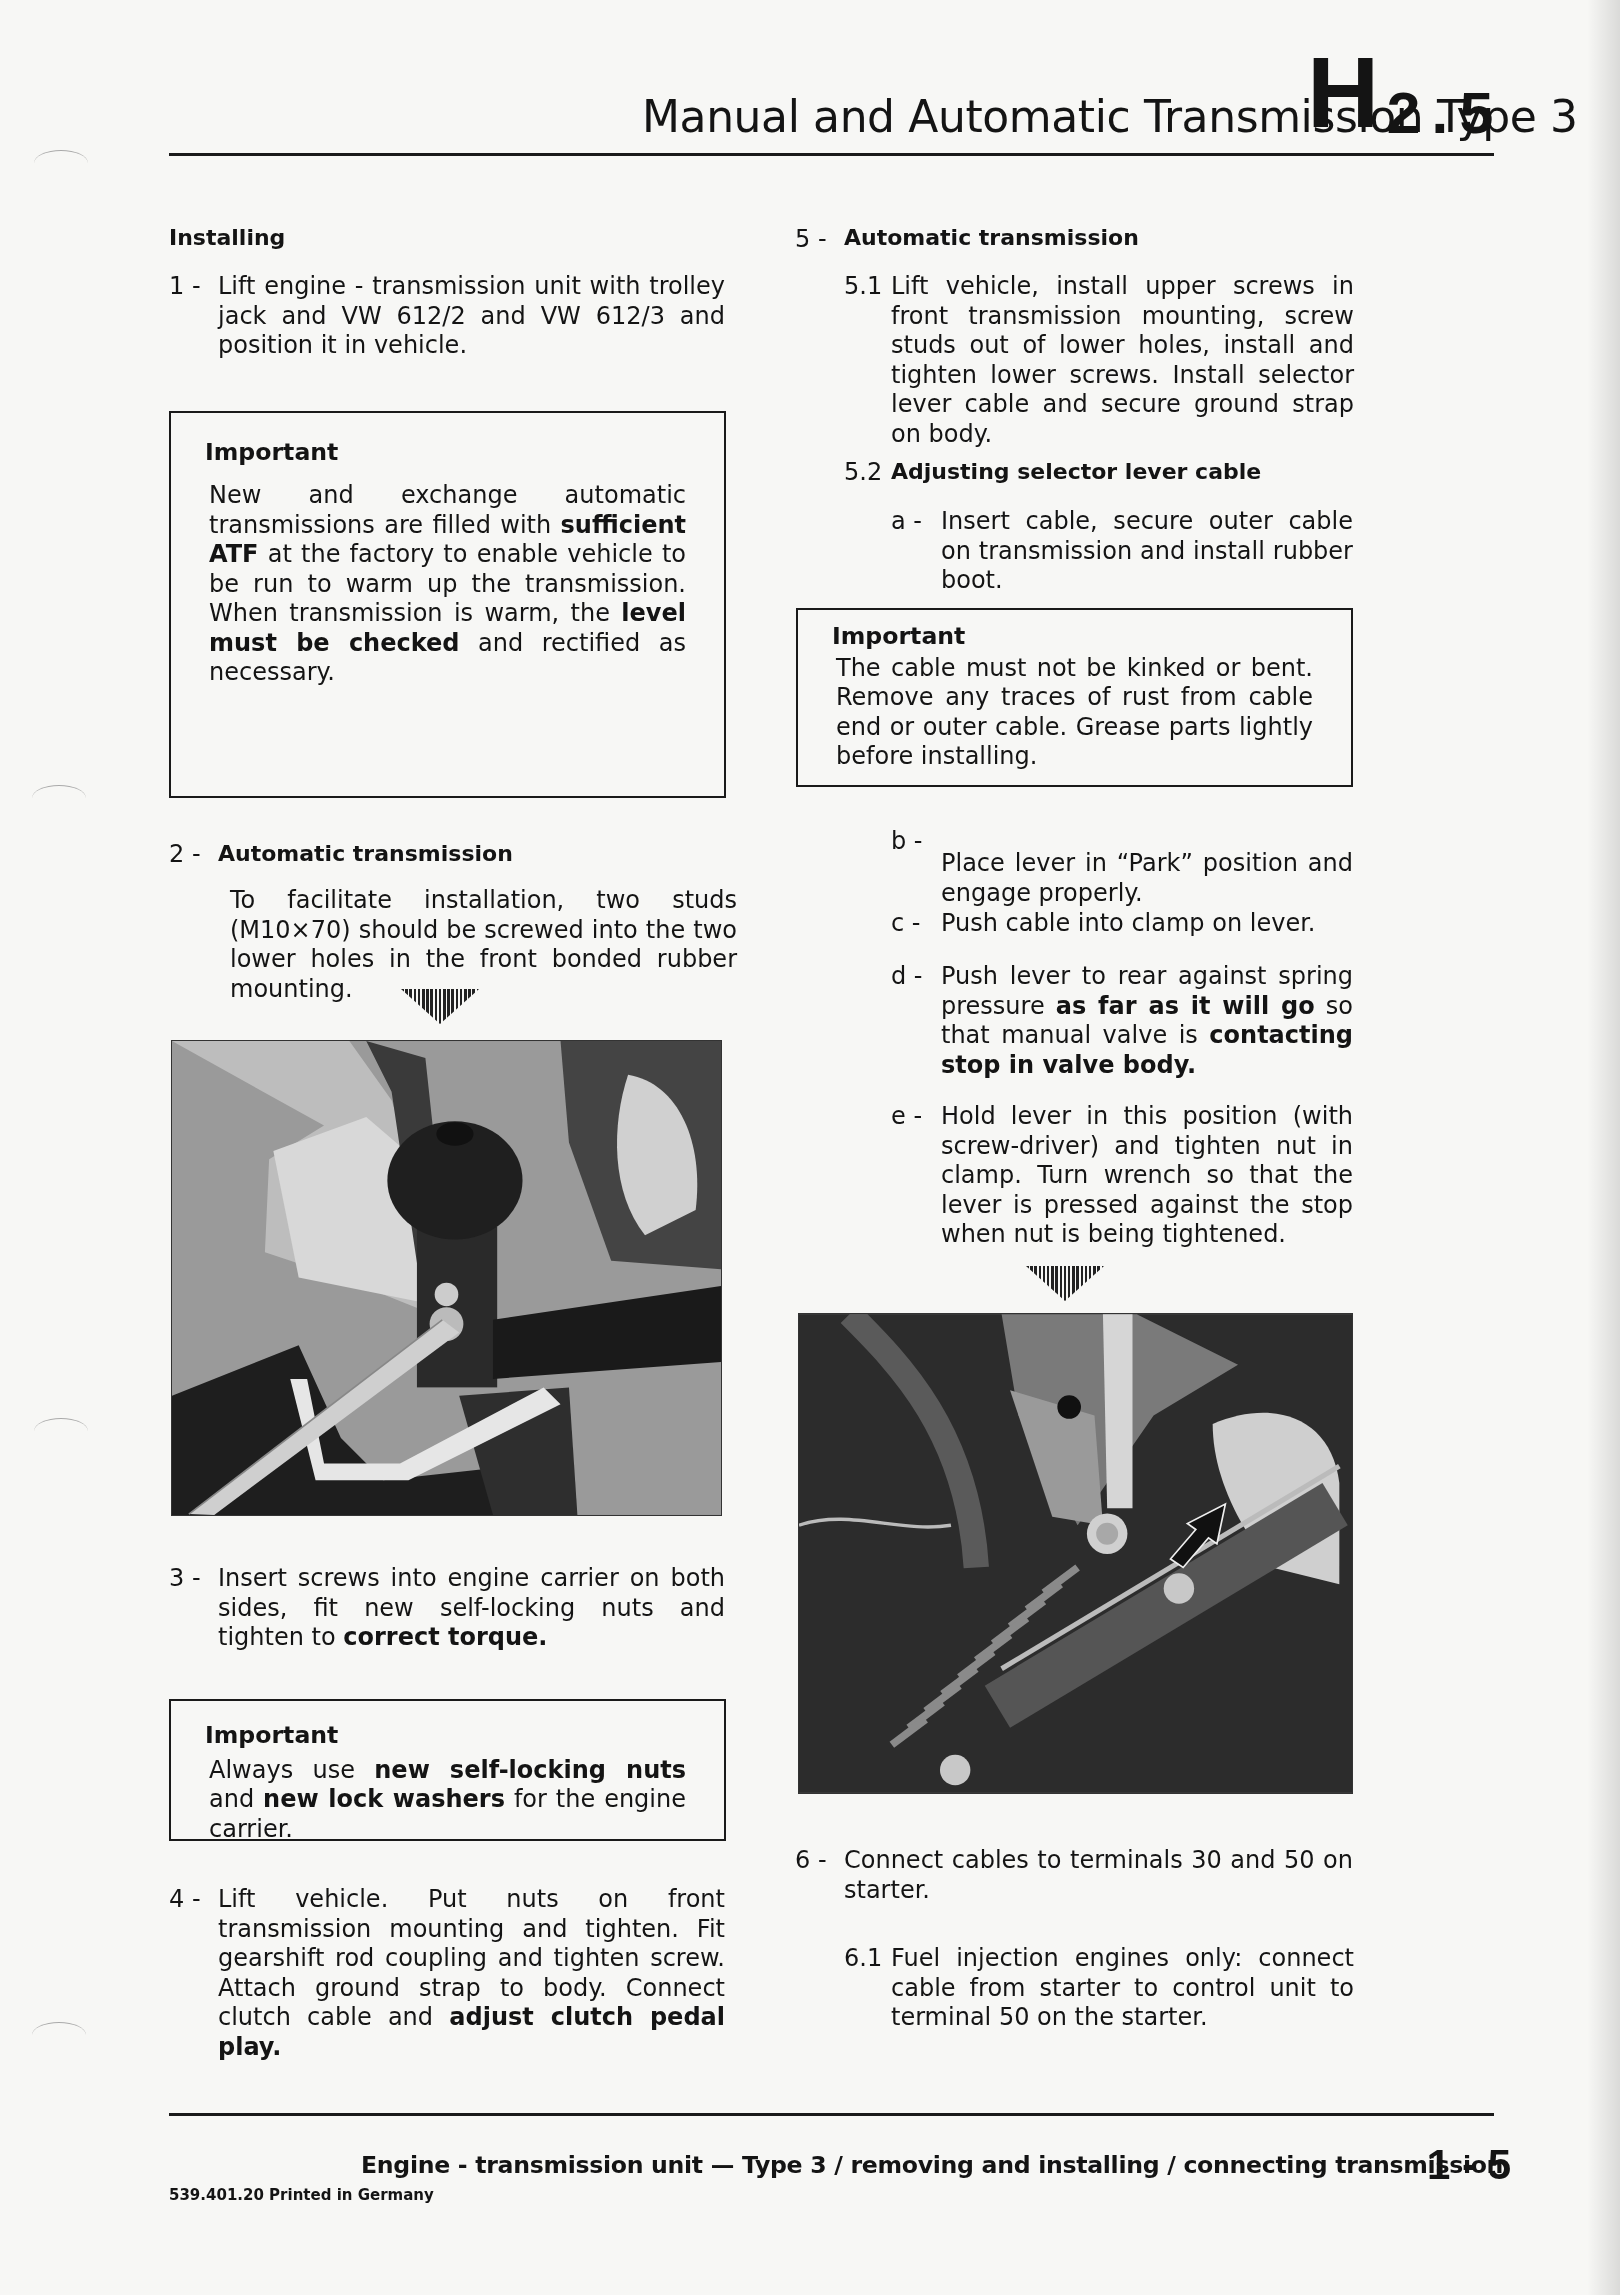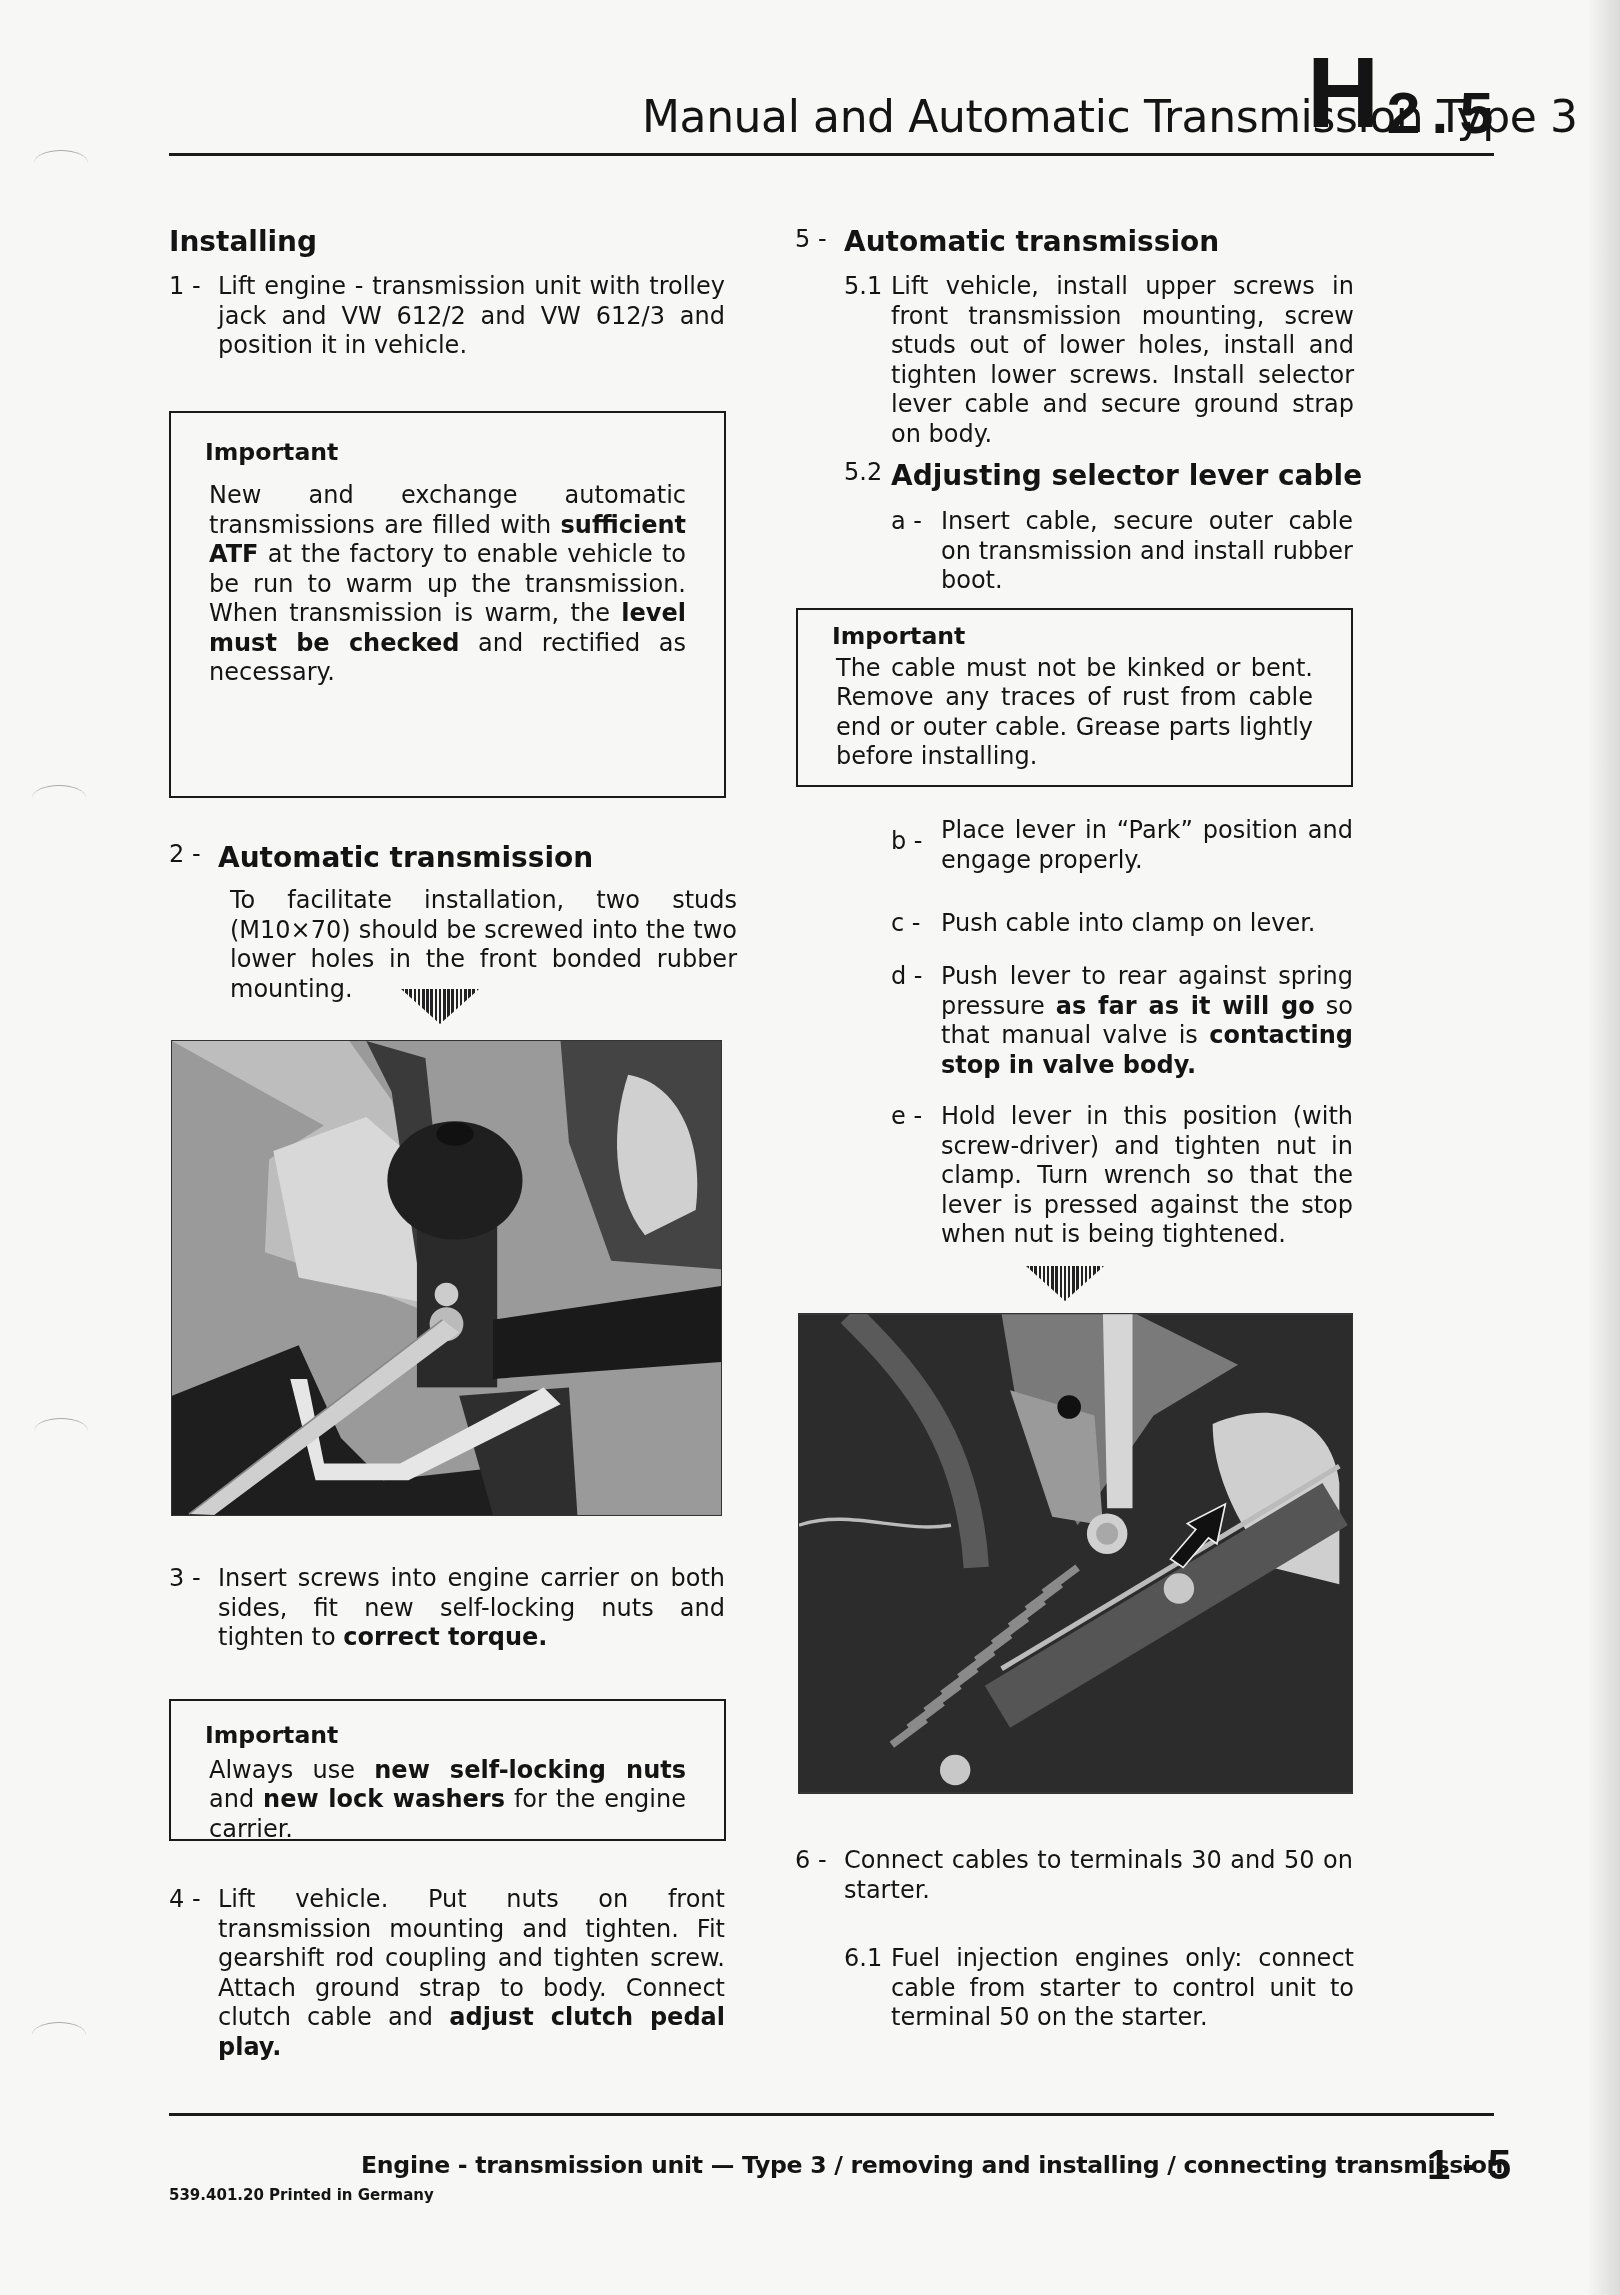--- a/index.html
+++ b/index.html
@@ -16,21 +16,21 @@
   .punch {
     position:absolute; width:54px; height:25px;
     border-top:1.7px solid #a9a9a9; border-radius:50% 50% 0 0;
   }
   .abs { position:absolute; }
   .hdr-title { left:642px; top:91px; font-size:44px; letter-spacing:-0.4px; white-space:nowrap; }
   .hdr-letter { left:1307px; top:42px; font-size:100px; font-weight:bold; line-height:1; font-family:"Liberation Sans", sans-serif; }
   .hdr-num { left:1385px; top:69px; font-size:61px; font-weight:bold; line-height:1; font-family:Liberation Mono, monospace;margin-top:17px; }
   .rule { position:absolute; height:3.4px; background:#1a1a1a; }
   .col-text { font-size:24px; line-height:29.5px; text-align:justify; }
-  .heading { font-weight:bold; font-size:28px; }
+  .heading { font-weight:bold; font-size:22px; }
   .num { position:absolute; font-size:24px; line-height:29.5px; white-space:pre; }
   .box {
     position:absolute; border:2.5px solid #1a1a1a; background:transparent;
     box-sizing:border-box;
   }
   .box-title { font-weight:bold; font-size:23.6px; margin-bottom:6.8px; }
   .box p { margin:4px; }
   b { font-weight:bold; }
   .photo {
     position:absolute; background:#7a7a7a; overflow:hidden;
@@ -122,21 +122,21 @@
 
 <div class="num" style="left:891px;top:507px;">a -</div>
 <div class="abs col-text" style="left:941px;top:507px;width:412px;">Insert cable, secure outer cable on transmission and install rubber boot.</div>
 
 <div class="box" style="left:796px;top:608px;width:557px;height:179px;padding:11.8px 34px 0 34px;">
   <div class="box-title" style="margin-bottom:3.4px;">Important</div>
   <p class="col-text">The cable must not be kinked or bent. Remove any traces of rust from cable end or outer cable. Grease parts lightly before installing.</p>
 </div>
 
 <div class="num" style="left:891px;top:827px;">b -</div>
-<div class="abs col-text" style="left:941px;top:816px;width:412px;">Place lever in “Park” position and engage properly.</div>
+<div class="abs col-text" style="left:941px;top:849px;width:412px;">Place lever in “Park” position and engage properly.</div>
 
 <div class="num" style="left:891px;top:909px;">c -</div>
 <div class="abs col-text" style="left:941px;top:909px;width:412px;">Push cable into clamp on lever.</div>
 
 <div class="num" style="left:891px;top:962px;">d -</div>
 <div class="abs col-text" style="left:941px;top:962px;width:412px;"><span>Push lever to rear against spring pressure </span><b>as far as it will go</b><span> so that manual valve is </span><b>contacting stop in valve body.</b></div>
 
 <div class="num" style="left:891px;top:1102px;">e -</div>
 <div class="abs col-text" style="left:941px;top:1102px;width:412px;">Hold lever in this position (with screw-driver) and tighten nut in clamp. Turn wrench so that the lever is pressed against the stop when nut is being tightened.</div>
 <div class="arrow-mark" style="left:1026px;top:1266px;"></div>

